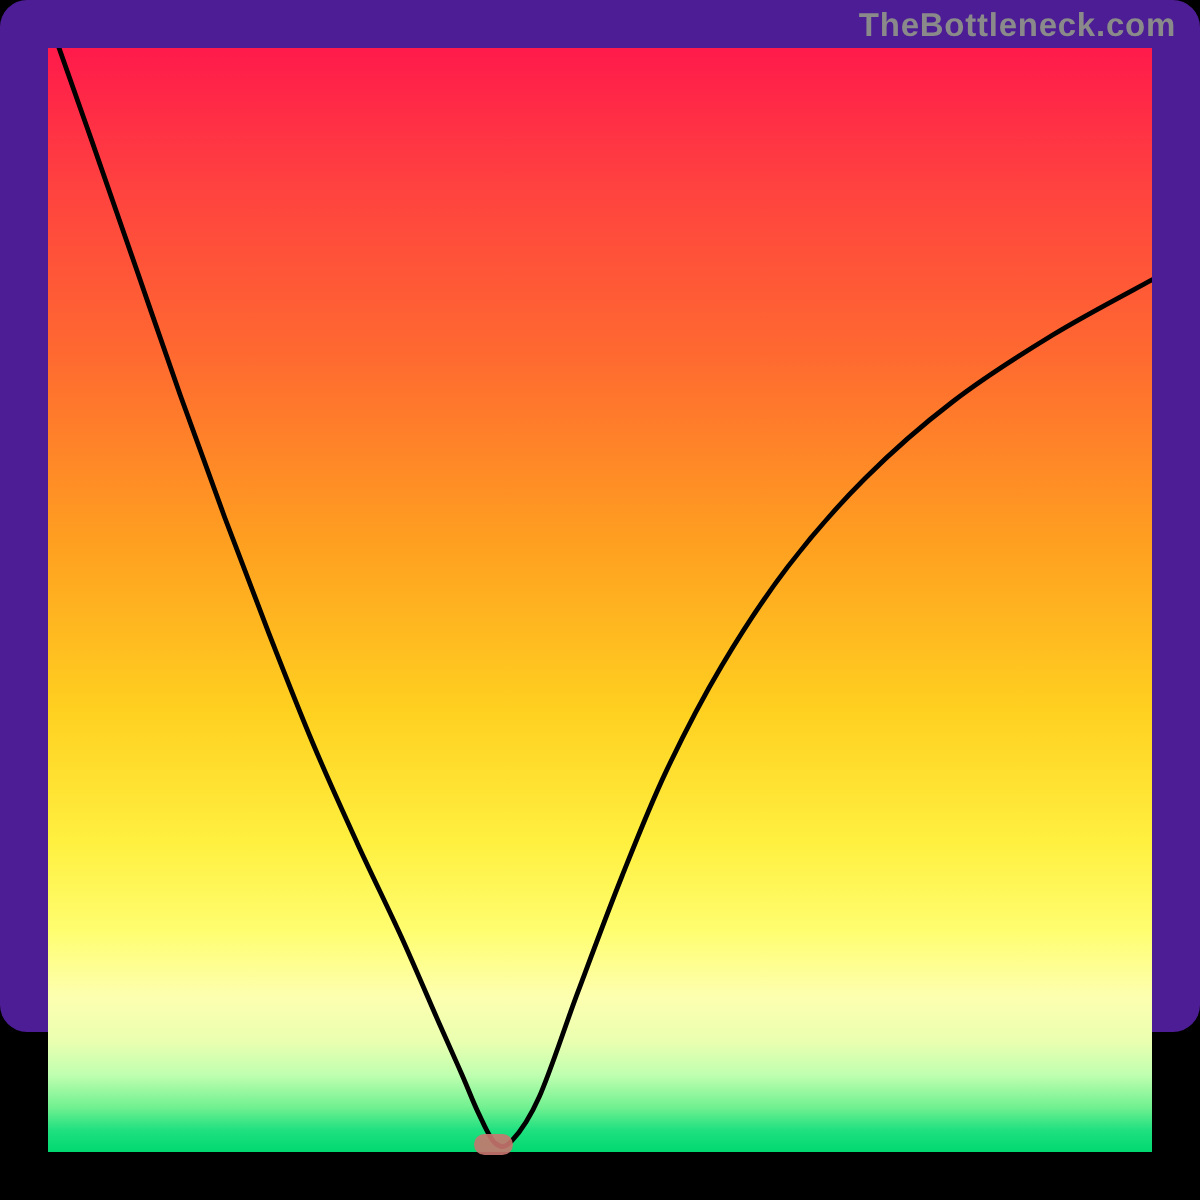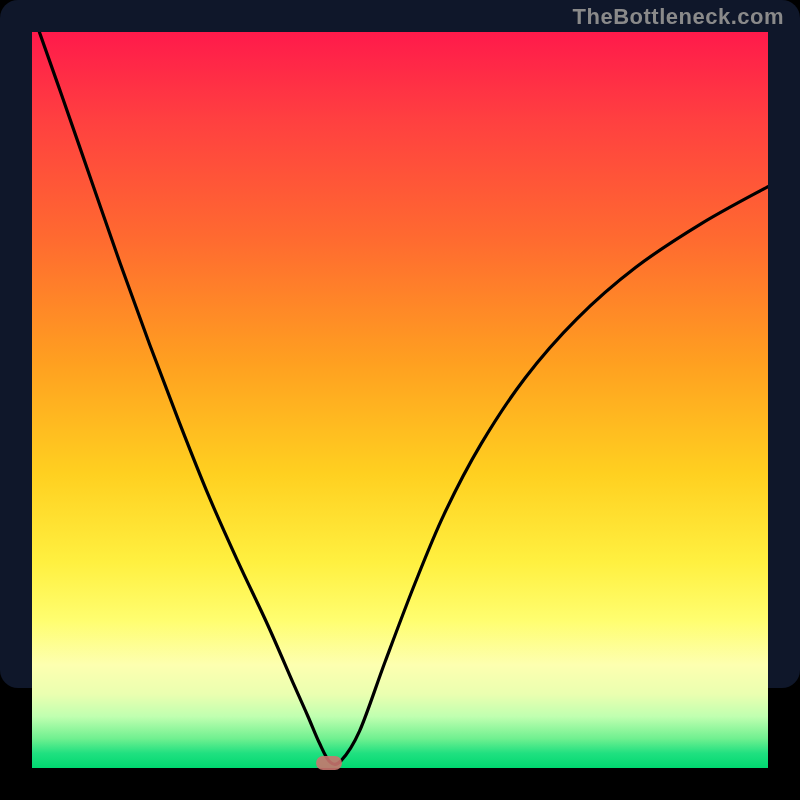--- a/index.html
+++ b/index.html
@@ -9,21 +9,21 @@
     height: 800px;
     background: #000;
     overflow: hidden;
   }
   .frame {
     position: absolute;
     left: 0;
     top: 0;
     width: 800px;
     height: 688px;
-    background: #0f172a;
+    background: #4c1d95;
     border-radius: 18px;
   }
   .plot {
     position: absolute;
     left: 32px;
     top: 32px;
     width: 736px;
     height: 736px;
     background: linear-gradient(
       to bottom,

